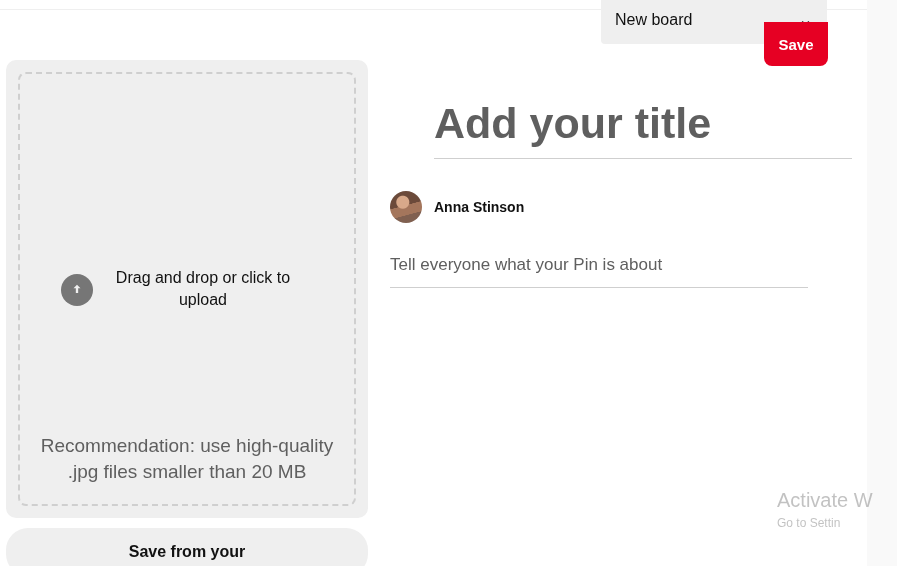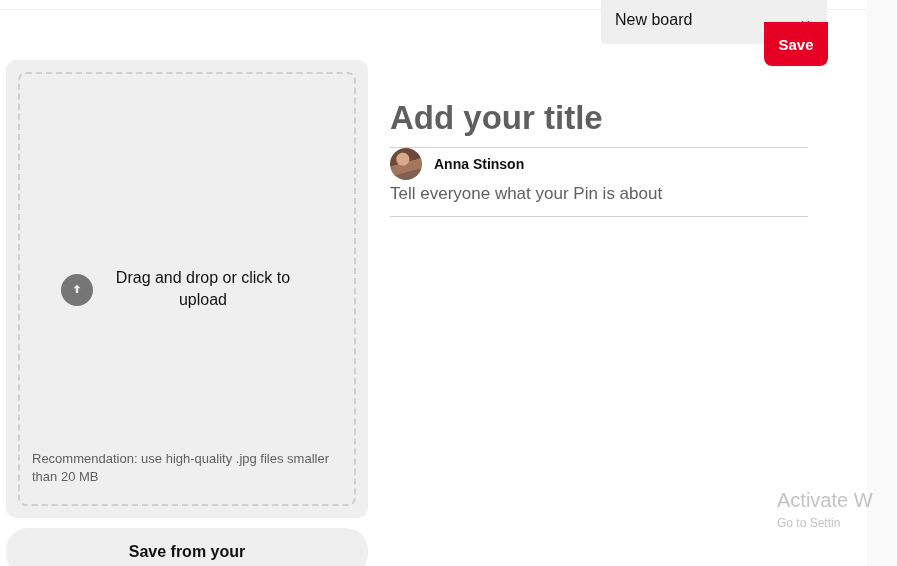--- a/index.html
+++ b/index.html
@@ -34,48 +34,48 @@
     width: 100%; height: 100%; border: 2px dashed #cfcfcf; border-radius: 8px;
     display: flex; align-items: center; justify-content: center;
     position: relative; cursor: pointer;
   }
   .upload-icon {
     width: 32px; height: 32px; border-radius: 50%; background: #767676;
     display: flex; align-items: center; justify-content: center; margin-bottom: 28px; margin-top: 30px;
   }
   .upload-icon svg { width: 14px; height: 14px; fill: #efefef; }
   .upload-text { text-align: center; font-size: 16px; color: #111; line-height: 1.4; max-width: 220px; }
-  .upload-hint { position: absolute; bottom: 18px; left: 12px; right: 12px; font-size: 13px; color: #5f5f5f; line-height: 1.4; }
+  .upload-hint { position: absolute; bottom: 18px; left: 12px; right: 12px; text-align: center; font-size: 19px; color: #5f5f5f; line-height: 1.4; }
 
   .save-from-site {
     position: absolute; left: 6px; top: 528px; width: 362px; height: 48px;
     background: #efefef; border: none; border-radius: 22px;
     font-size: 16px; font-weight: 700; color: #111; cursor: pointer;
   }
 
   
   .rcol { position: absolute; left: 390px; top: 95px; width: 418px; }
   .title-input {
     width: 100%; border: none; border-bottom: 1px solid #cfcfcf;
-    font-size: 33px; font-weight: 800; color: #111; padding: 4px 0 10px 0;
-    outline: none; background: transparent;
+    font-size: 43px; font-weight: 800; color: #111; padding: 4px 0 10px 0;
+    outline: none; background: transparent; margin-left: 44px;
   }
   .title-input::placeholder { color: #5f5f5f; }
 
-  .user-row { display: flex; align-items: center; gap: 12px; }
+  .user-row { display: flex; align-items: center; gap: 12px; margin-top: 32px; }
   .avatar {
     width: 32px; height: 32px; border-radius: 50%;
     background: radial-gradient(circle at 40% 35%, #d8a98a 0 6px, transparent 7px),
                 linear-gradient(165deg, #6b4a3a 0 45%, #a4765c 46% 70%, #806050 71% 100%);
     background-color: #7a5c49;
   }
   .user-name { font-size: 14px; font-weight: 700; color: #111; }
 
   .desc-input {
-    width: 100%; border: none; border-bottom: 1px solid #cfcfcf;
+    margin-top: 28px; width: 100%; border: none; border-bottom: 1px solid #cfcfcf;
     font-size: 17px; color: #111; padding: 4px 0 12px 0; outline: none; background: transparent;
   }
   .desc-input::placeholder { color: #5f5f5f; }
 
   .link-input {
     position: absolute; left: 390px; top: 528px; width: 418px;
     border: none; border-bottom: 1px solid #cfcfcf;
     font-size: 17px; color: #111; padding: 2px 0 8px 0; outline: none; background: transparent;
   }
   .link-input::placeholder { color: #5f5f5f; }

